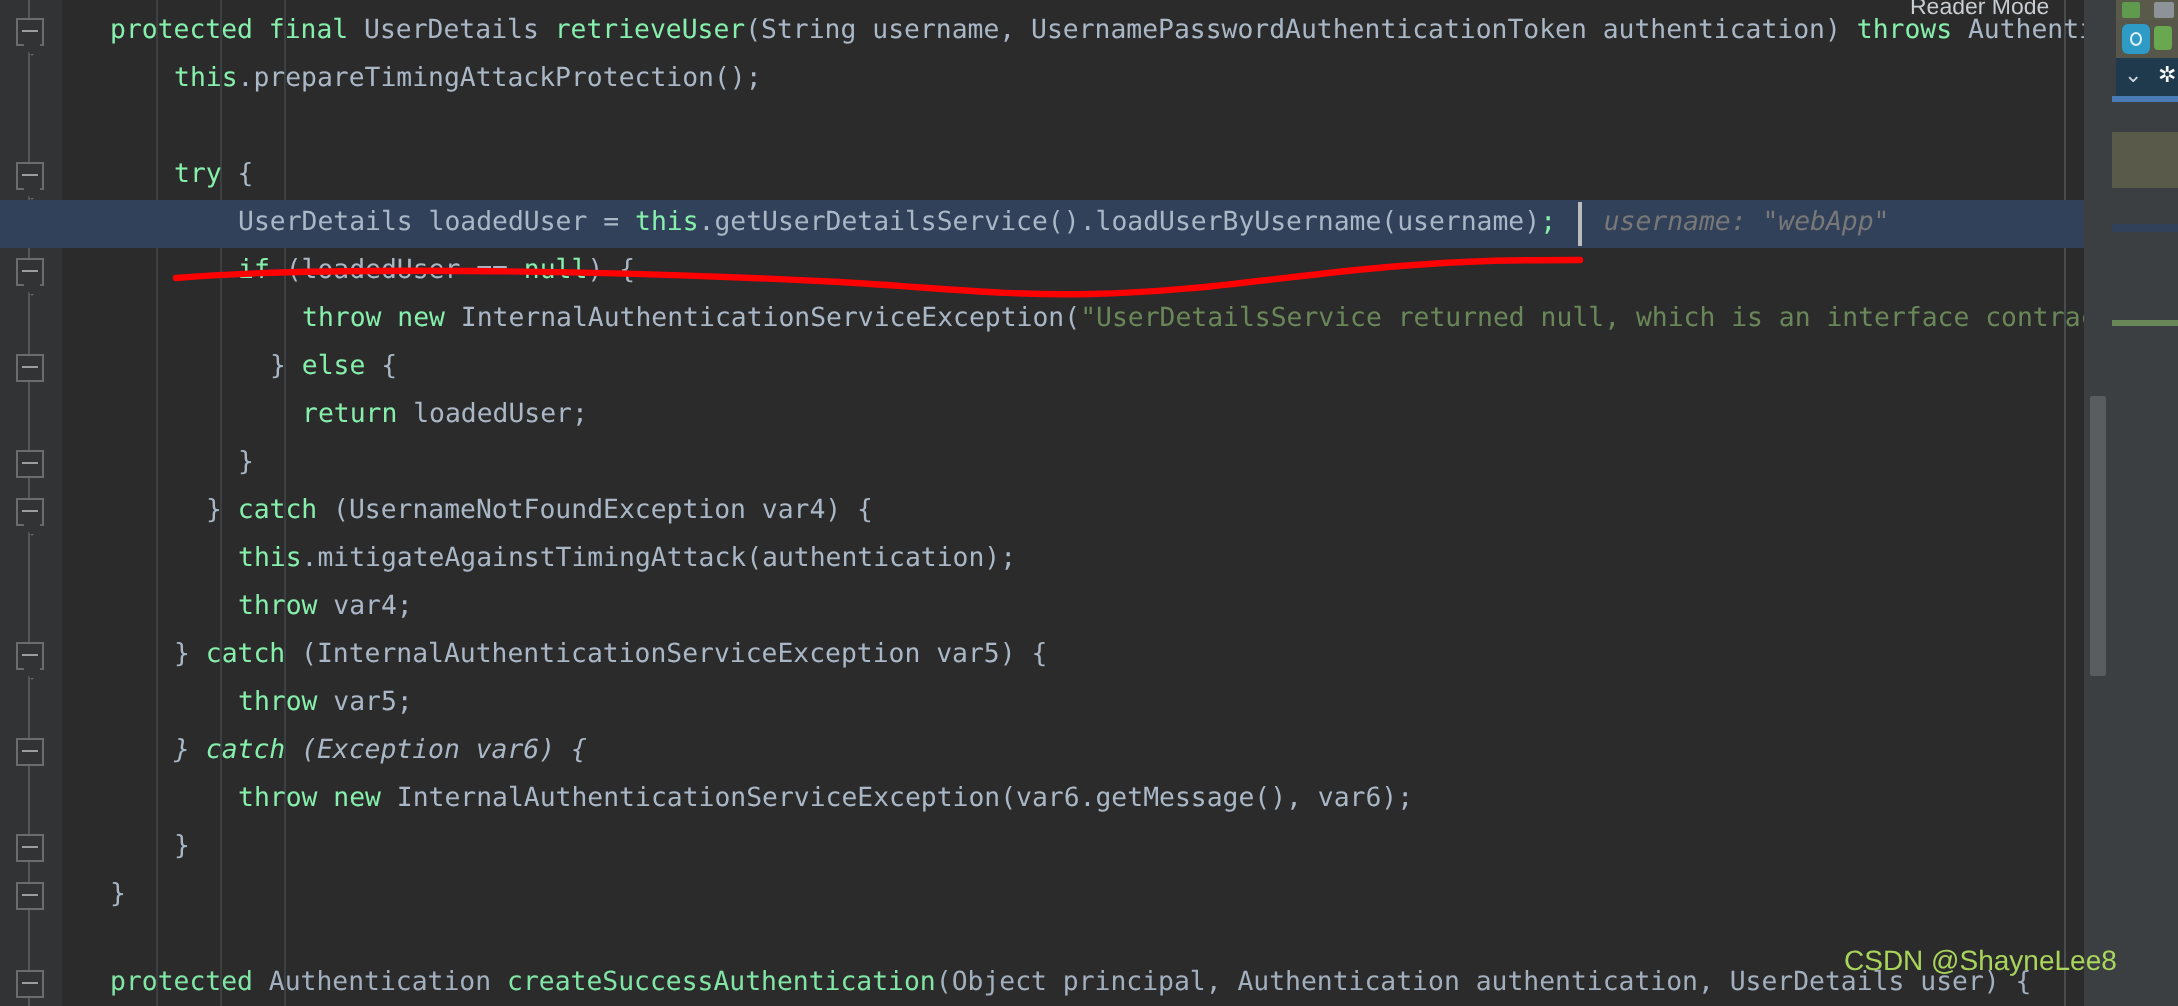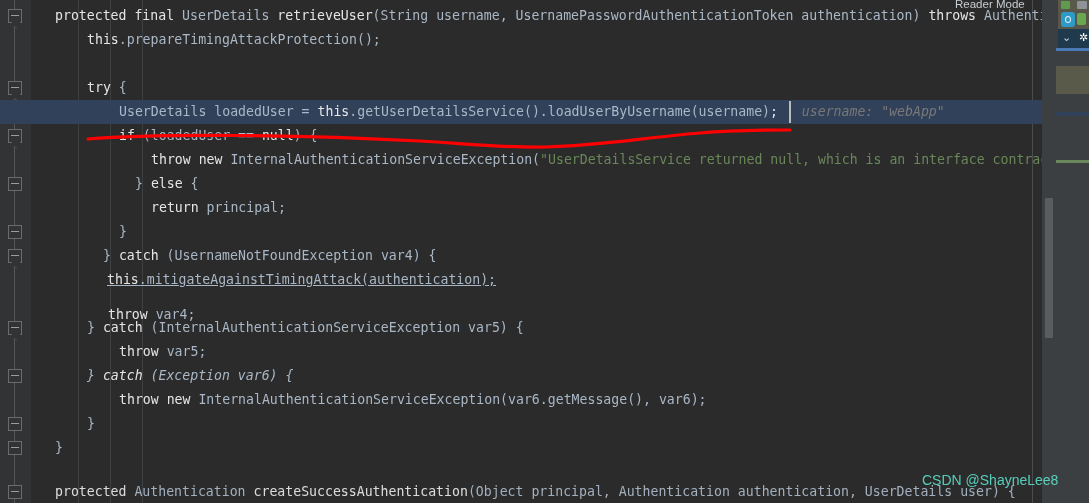--- a/index.html
+++ b/index.html
@@ -104,21 +104,21 @@
     height: 24px;
     background: #32415a;
   }
   .caret {
     position: absolute;
     width: 2px; height: 22px;
     background: #bbbbbb;
   }
 
   
-  .kw   { color: #e5e5e5; }
+  .kw   { color: #86efac; }
   .str  { color: #6a8759; }
   .plain{ color: #a9b7c6; }
   .hint { color: #787878; font-style: italic; }
 
   
   .vscroll-track {
     position: absolute;
     left: 1042px; top: 0;
     width: 14px; height: 503px;
     background: #3c3f41;
@@ -239,21 +239,21 @@
     position: absolute;
     left: 0; top: 0;
     width: 1089px; height: 503px;
     pointer-events: none;
   }
 
   
   .watermark {
     position: absolute;
     left: 922px; top: 472px;
-    color: #5eead4;
+    color: #bef264;
     font-size: 14px;
     font-family: "Liberation Sans", sans-serif;
     white-space: nowrap;
     opacity: 0.85;
   }
 </style>
 </head>
 <body>
 
 <div id="root">
@@ -286,25 +286,25 @@
       <div class="right-margin"></div>
       <div id="code-lines">
           <div class="line" style="top: 4px; left: 24px;"><span class="kw">protected final </span><span class="plain">UserDetails </span><span class="kw">retrieveUser</span><span class="plain">(String username, UsernamePasswordAuthenticationToken authentication) </span><span class="kw">throws </span><span class="plain">Authentic</span></div>
           <div class="line" style="top: 28px; left: 56px;"><span class="kw">this</span><span class="plain">.prepareTimingAttackProtection();</span></div>
           <div class="line" style="top: 76px; left: 56px;"><span class="kw">try </span><span class="plain">{</span></div>
           <div class="line-hl" style="top: 100px;"></div>
           <div class="line" style="top: 100px; left: 88px;"><span class="plain">UserDetails loadedUser = </span><span class="kw">this</span><span class="plain">.getUserDetailsService().loadUserByUsername(username)</span><span class="kw">;</span><span class="hint">   username: "webApp"</span></div>
           <div class="line" style="top: 124px; left: 88px;"><span class="kw">if </span><span class="plain">(loadedUser == </span><span class="kw">null</span><span class="plain">) {</span></div>
           <div class="line" style="top: 148px; left: 120px;"><span class="kw">throw new </span><span class="plain">InternalAuthenticationServiceException(</span><span class="str">"UserDetailsService returned null, which is an interface contract</span></div>
           <div class="line" style="top: 172px; left: 104px;"><span class="plain">} </span><span class="kw">else </span><span class="plain">{</span></div>
-          <div class="line" style="top: 196px; left: 120px;"><span class="kw">return </span><span class="plain">principal;</span></div>
+          <div class="line" style="top: 196px; left: 120px;"><span class="kw">return </span><span class="plain">loadedUser;</span></div>
           <div class="line" style="top: 220px; left: 88px;"><span class="plain">}</span></div>
           <div class="line" style="top: 244px; left: 72px;"><span class="plain">} </span><span class="kw">catch </span><span class="plain">(UsernameNotFoundException var4) {</span></div>
-          <div class="line" style="top: 268px; left: 76px; text-decoration: underline;"><span class="kw">this</span><span class="plain">.mitigateAgainstTimingAttack(authentication);</span></div>
-          <div class="line" style="top: 292px; left: 77px; margin-top: 11px;"><span class="kw">throw </span><span class="plain">var4;</span></div>
+          <div class="line" style="top: 268px; left: 88px;"><span class="kw">this</span><span class="plain">.mitigateAgainstTimingAttack(authentication);</span></div>
+          <div class="line" style="top: 292px; left: 88px;"><span class="kw">throw </span><span class="plain">var4;</span></div>
           <div class="line" style="top: 316px; left: 56px;"><span class="plain">} </span><span class="kw">catch </span><span class="plain">(InternalAuthenticationServiceException var5) {</span></div>
           <div class="line" style="top: 340px; left: 88px;"><span class="kw">throw </span><span class="plain">var5;</span></div>
           <div class="line" style="top: 364px; left: 56px; font-style: italic;"><span class="plain">} </span><span class="kw">catch </span><span class="plain">(Exception var6) {</span></div>
           <div class="line" style="top: 388px; left: 88px;"><span class="kw">throw new </span><span class="plain">InternalAuthenticationServiceException(var6.getMessage(), var6);</span></div>
           <div class="line" style="top: 412px; left: 56px;"><span class="plain">}</span></div>
           <div class="line" style="top: 436px; left: 24px;"><span class="plain">}</span></div>
           <div class="line" style="top: 480px; left: 24px; opacity: 0.95;"><span class="kw">protected </span><span class="plain">Authentication </span><span class="kw">createSuccessAuthentication</span><span class="plain">(Object principal, Authentication authentication, UserDetails user) {</span></div>
           <div class="caret" style="left: 758px; top: 101px;"></div>
         </div>
     </div>

